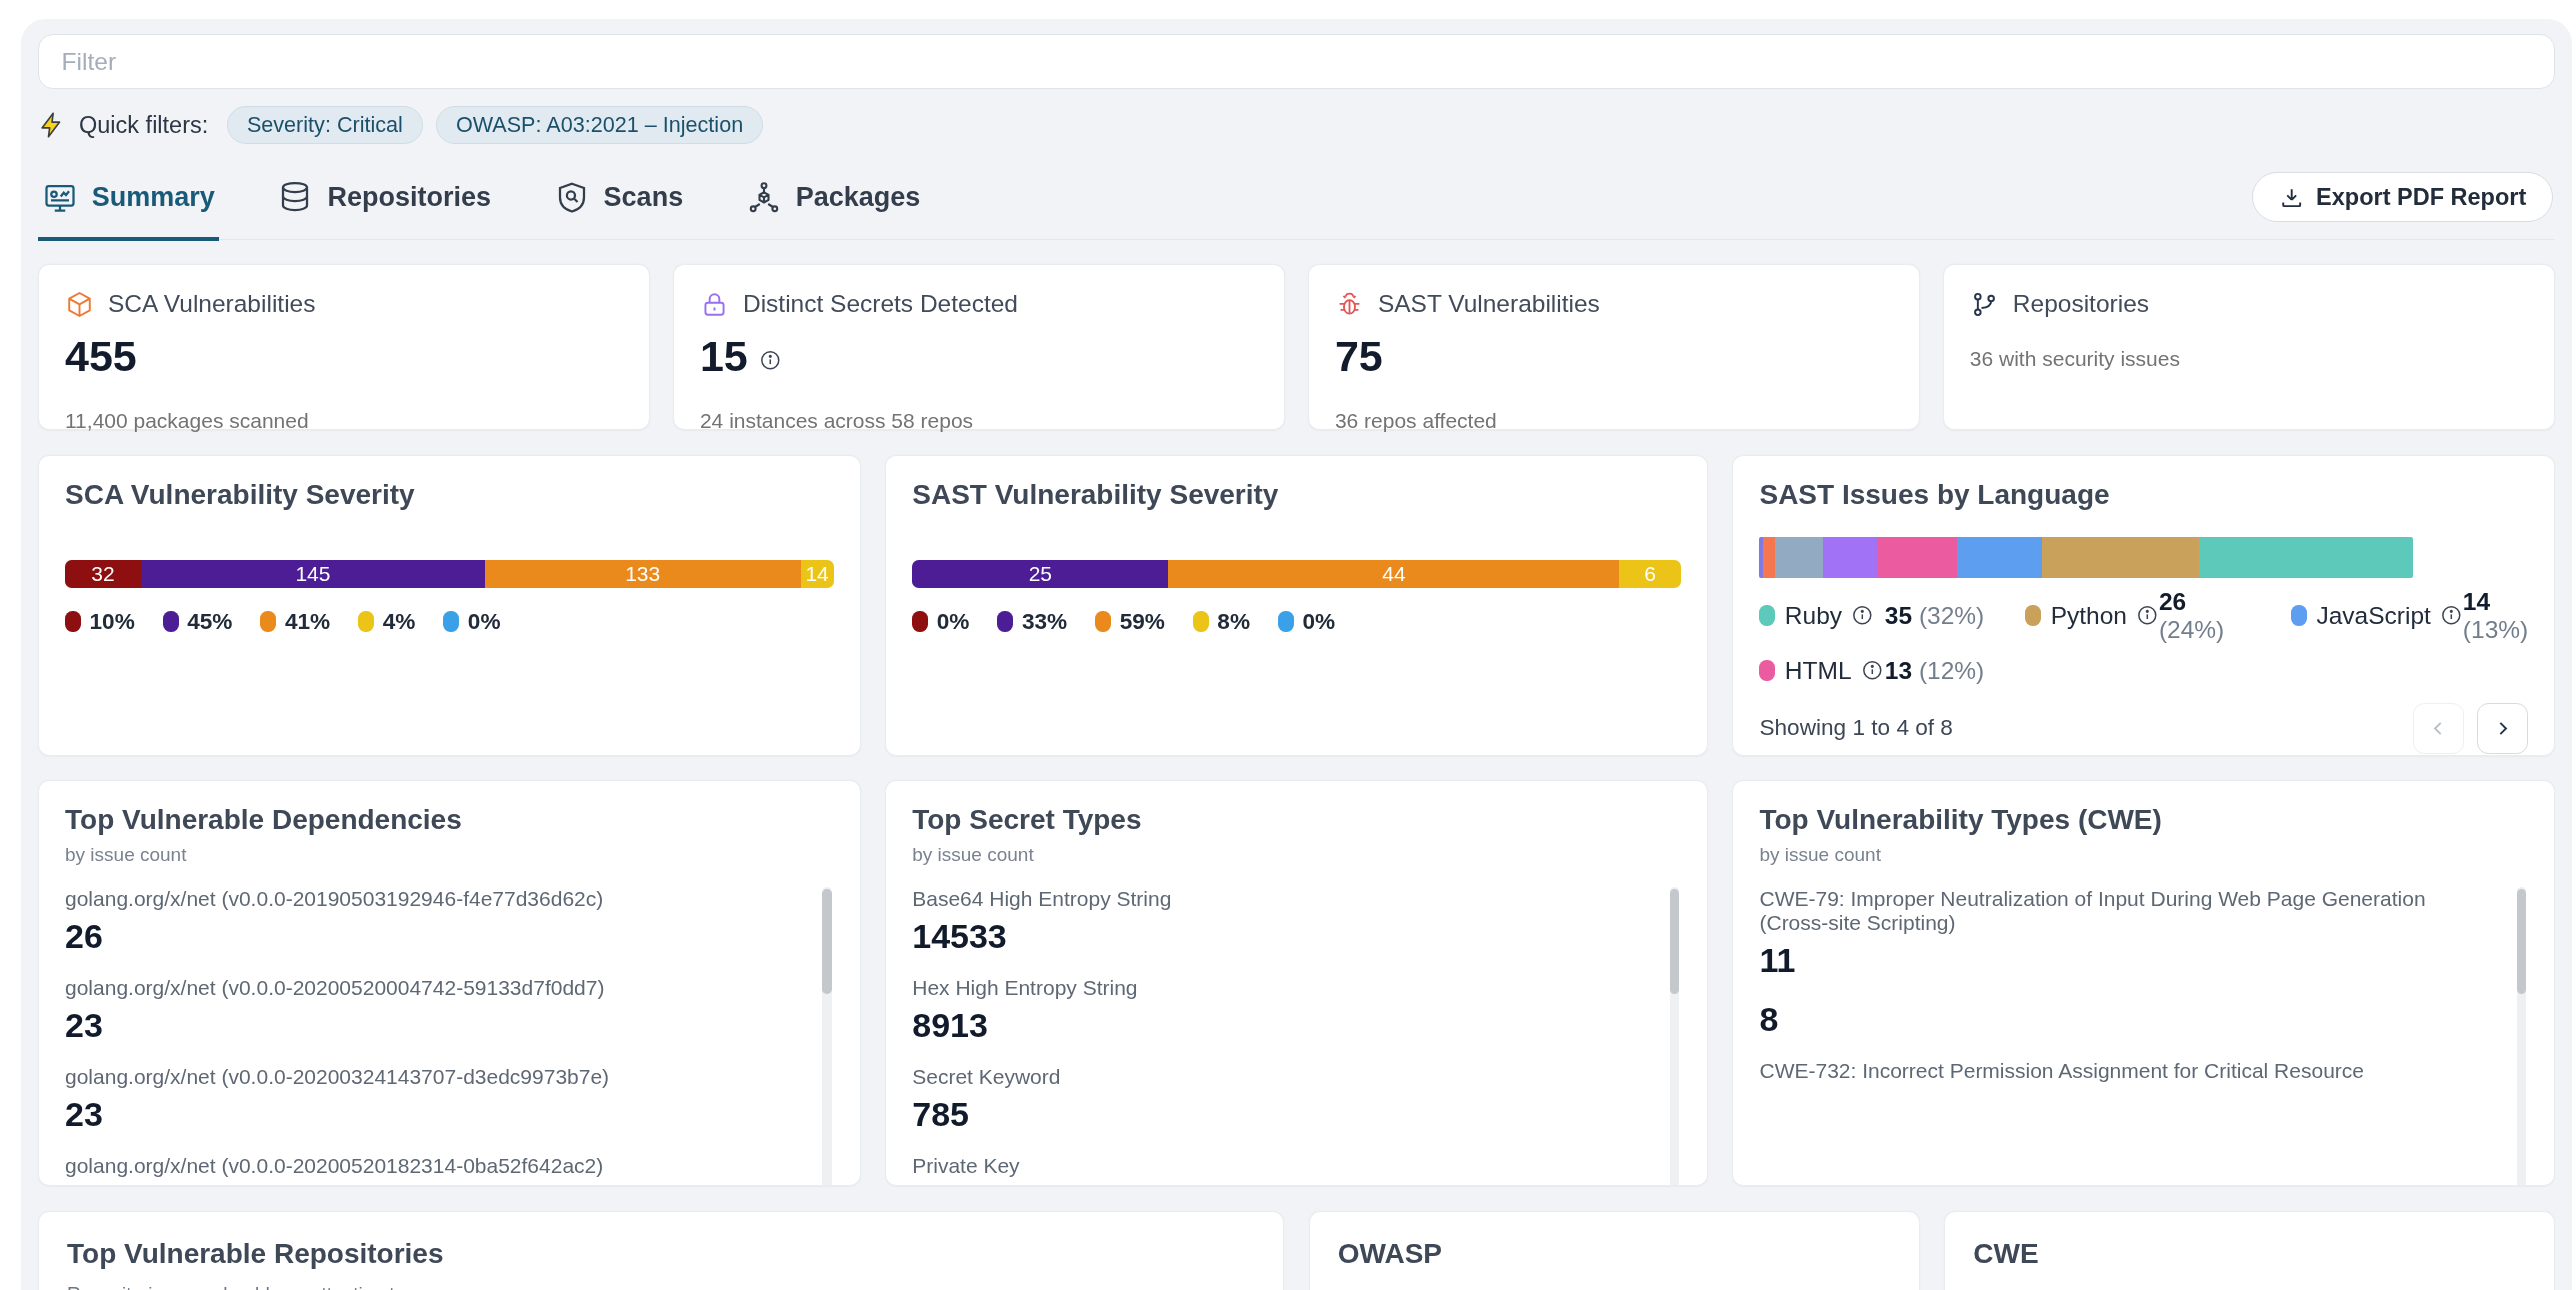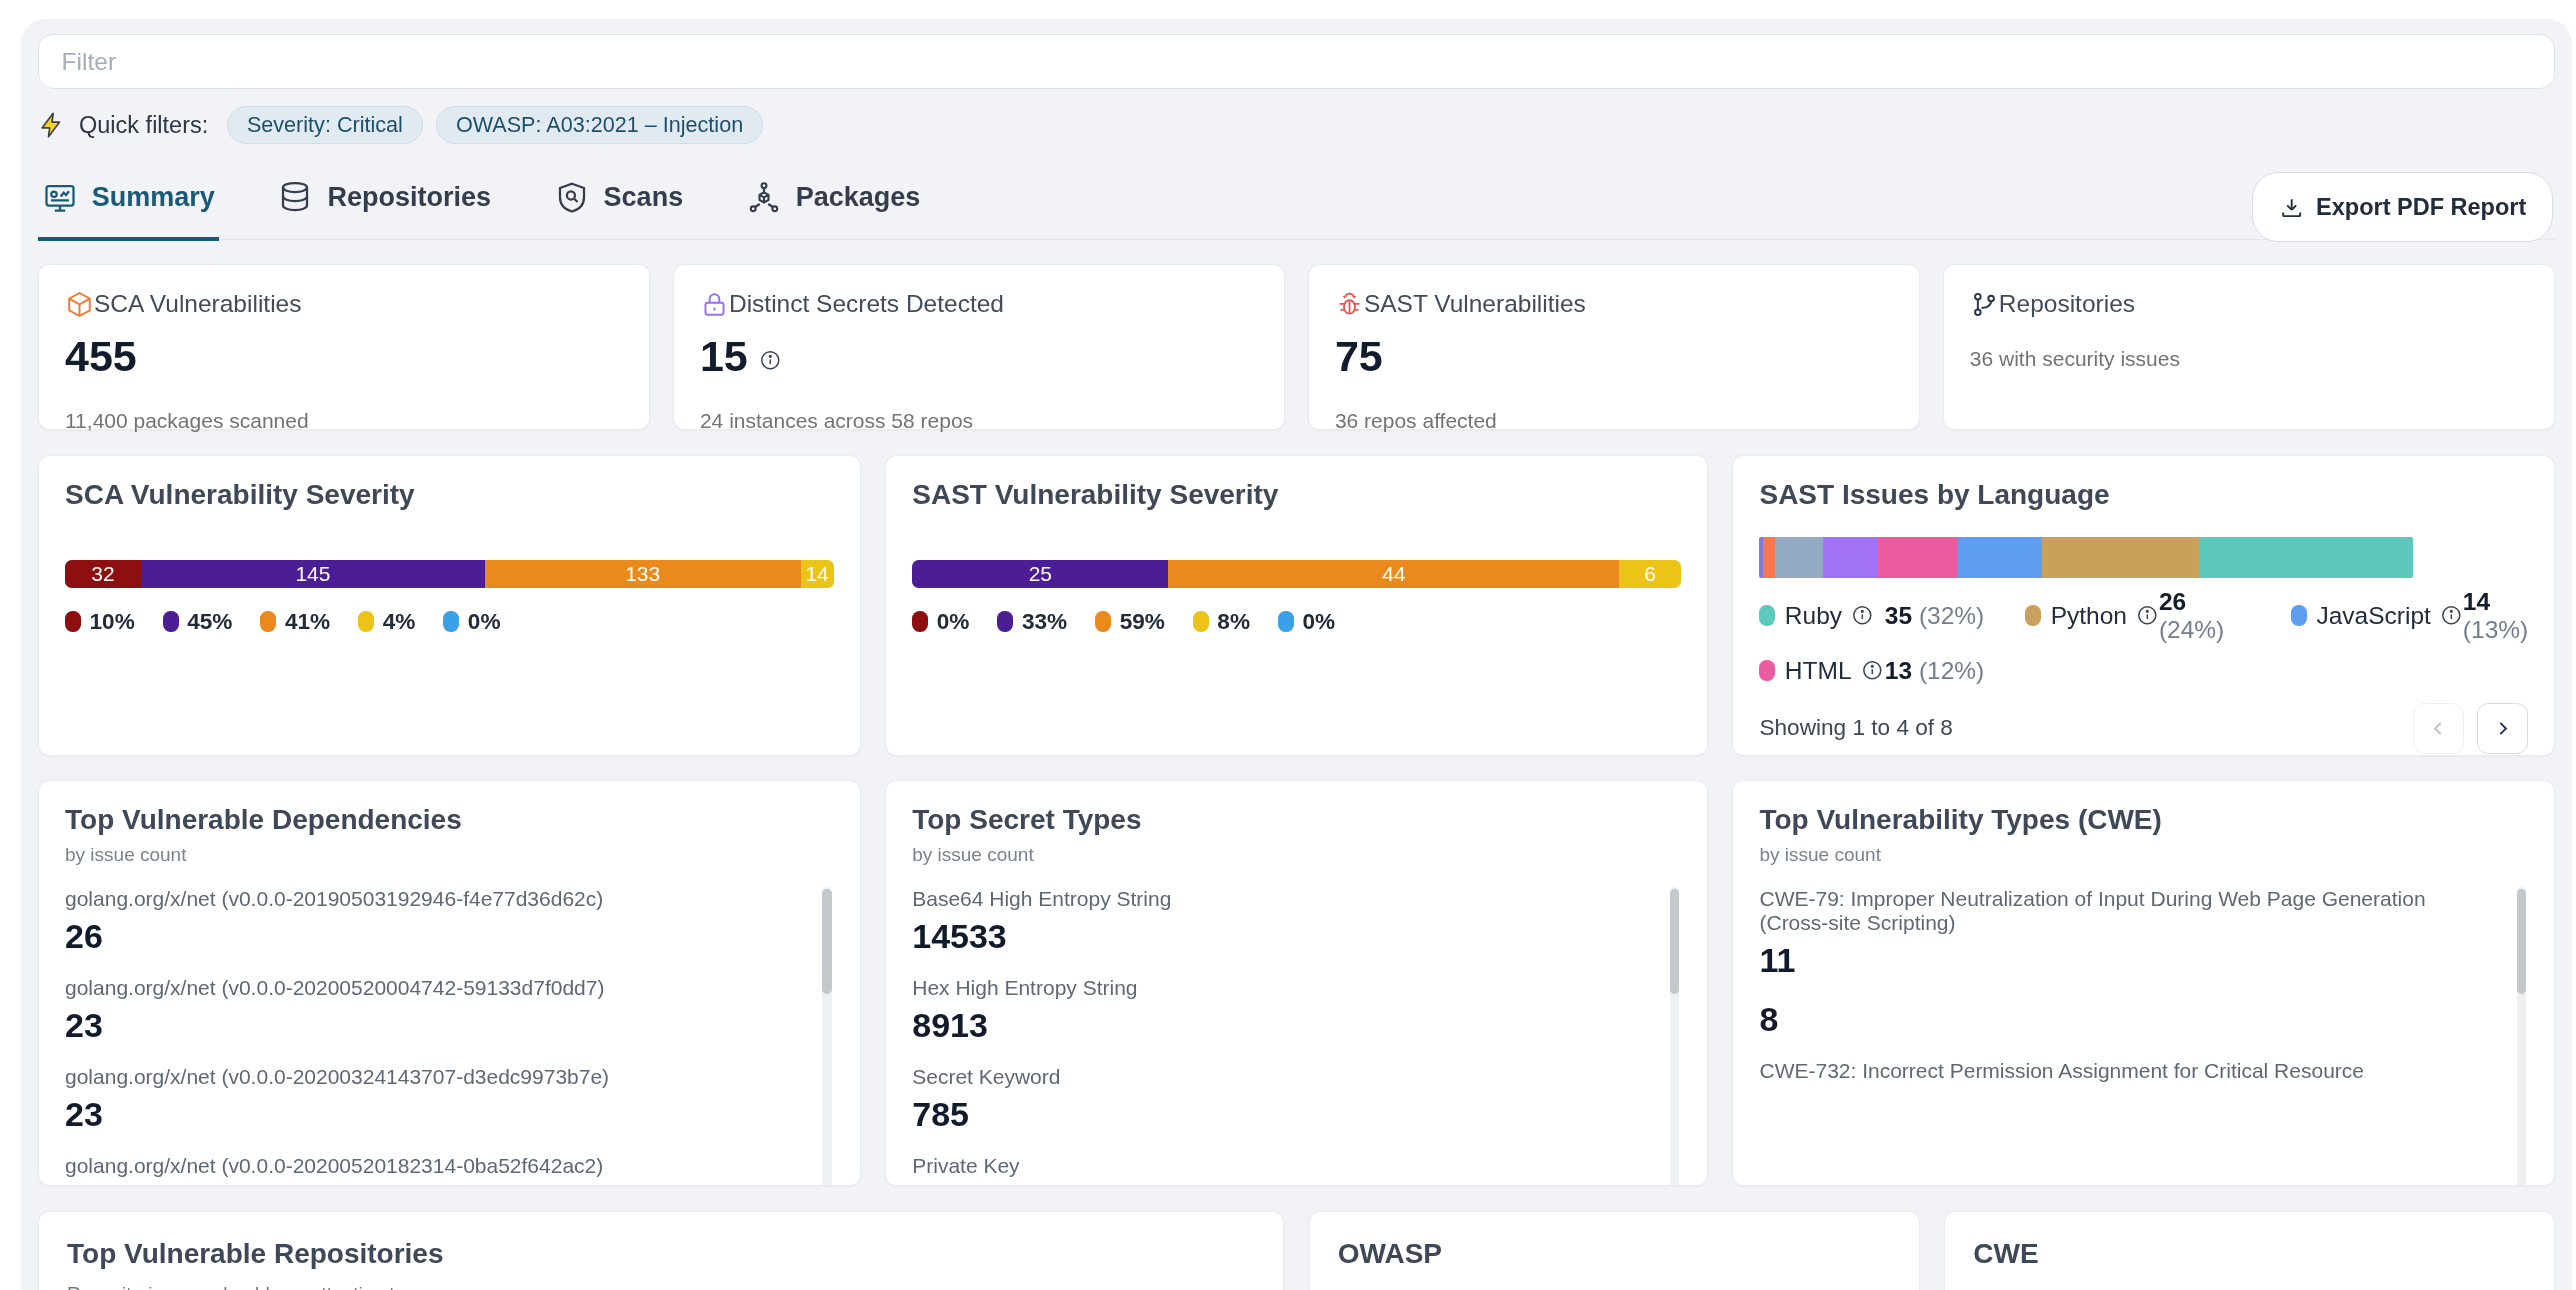--- a/index.html
+++ b/index.html
@@ -20,32 +20,32 @@
     background: #e1eaf1; border: 0.9px solid #cfdde8; border-radius: 19px;
     font-size: 21.6px; color: #1b506b; cursor: pointer; font-family: inherit; }
 
   
   .tabbar { margin-top: 32px; display: flex; gap: 55px; border-bottom: 1.9px solid #e3e7ec; position: relative; }
   .tab { display: flex; align-items: center; gap: 14px; font-size: 27px; font-weight: 600;
     color: #333d4b; padding: 3.8px 3.8px 21px 3.8px; border-bottom: 4.7px solid transparent;
     margin-bottom: -1.9px; cursor: pointer; }
   .tab.active { color: #185a77; border-bottom-color: #185a77; }
   .tab svg { width: 36px; height: 36px; }
-  .export-btn { position: absolute; right: 1.9px; top: -3.8px; height: 70px; padding: 0 26px;
+  .export-btn { position: absolute; right: 1.9px; top: -3.8px; height: 50px; padding: 0 26px;
     display: flex; align-items: center; gap: 12.2px; background: #fff; border: 0.9px solid #d8dde4;
     border-radius: 26px; font-size: 23.5px; font-weight: 600; color: #222c3a; cursor: pointer;
     font-family: inherit; }
   .export-btn svg { width: 25.4px; height: 25.4px; }
 
   
   .stats { margin-top: 24.5px; display: grid; grid-template-columns: repeat(4, 1fr); gap: 22.6px; }
   .card { background: #fff; border: 0.9px solid #e8ebef; border-radius: 11.3px;
     box-shadow: 0 0.9px 1.9px rgba(16,24,40,.04); }
   .stat-card { height: 166px; padding: 24.5px 26px; }
-  .stat-head { display: flex; align-items: center; font-size: 24.5px; color: #414b5a; }
+  .stat-head { display: flex; align-items: center; gap: 14px; font-size: 24.5px; color: #414b5a; }
   .stat-head svg { width: 29px; height: 29px; }
   .stat-value { margin-top: 13px; font-size: 43px; font-weight: 700; color: #131c2c;
     display: flex; align-items: center; gap: 11.3px; }
   .stat-value .info { position: relative; top: 3.8px; }
   .stat-sub { margin-top: 28px; font-size: 21px; color: #737373; }
   .info svg { width: 22.6px; height: 22.6px; }
 
   
   .midrow { margin-top: 24.5px; display: grid; grid-template-columns: 1fr 1fr 1fr; gap: 24.5px; }
   .chart-card { height: 301px; padding: 22.6px 26px; }

